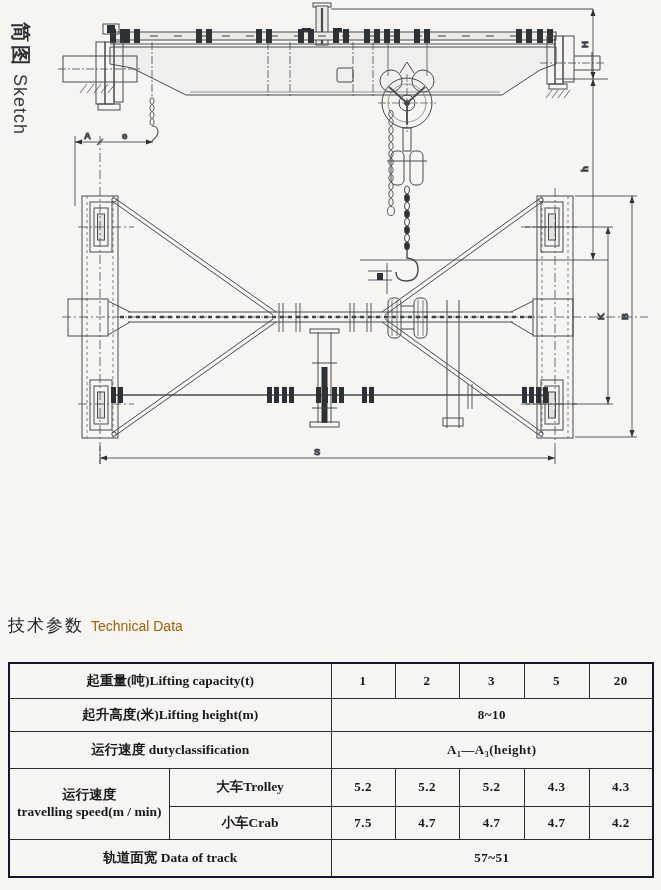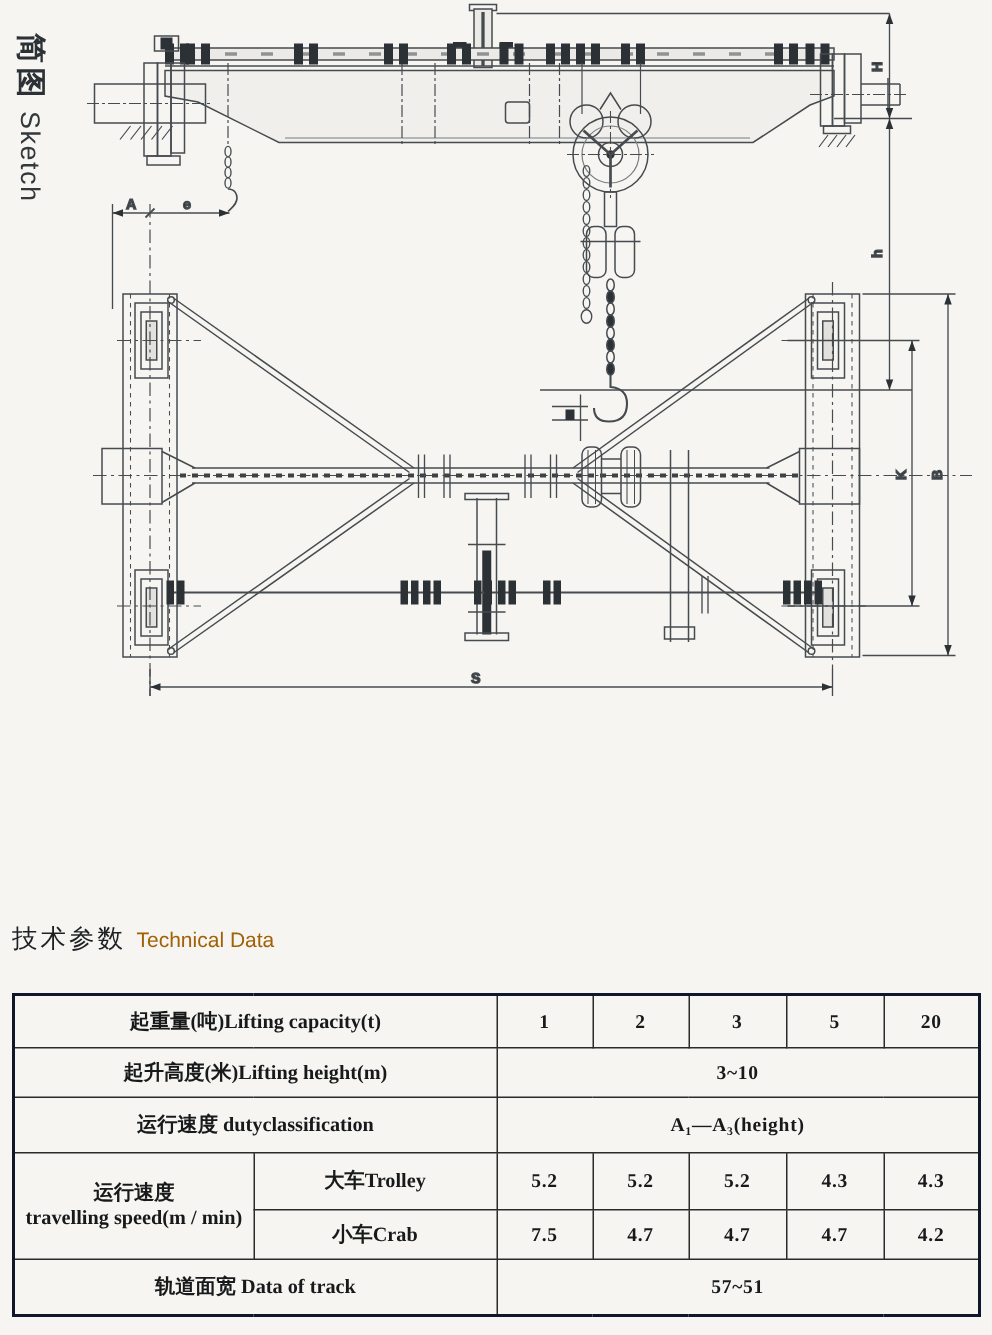--- a/index.html
+++ b/index.html
@@ -415,21 +415,21 @@
       <tr style="height:35px">
         <td class="lbl" colspan="2">起重量(吨)Lifting capacity(t)</td>
         <td class="val">1</td>
         <td class="val">2</td>
         <td class="val">3</td>
         <td class="val">5</td>
         <td class="val">20</td>
       </tr>
       <tr style="height:33px">
         <td class="lbl" colspan="2">起升高度(米)Lifting height(m)</td>
-        <td class="val" colspan="5">3~10</td>
+        <td class="val" colspan="5">8~10</td>
       </tr>
       <tr style="height:37px">
         <td class="lbl" colspan="2">运行速度  dutyclassification</td>
         <td class="val" colspan="5">A₁—A₃(height)</td>
       </tr>
       <tr style="height:38px">
         <td class="lbl two-line" rowspan="2">
           <div>运行速度</div>
           <div>travelling speed(m / min)</div>
         </td>

